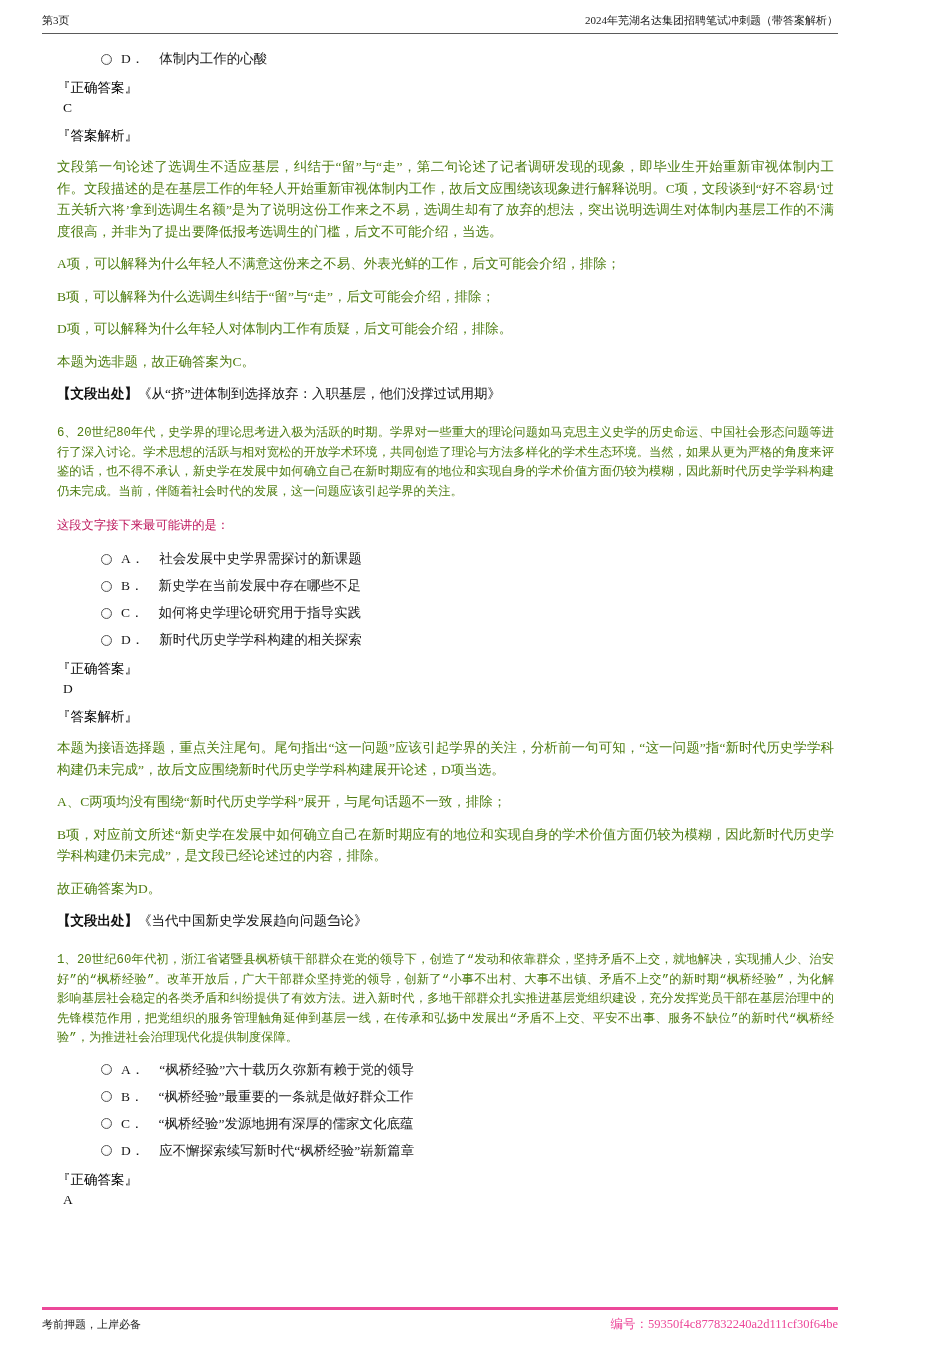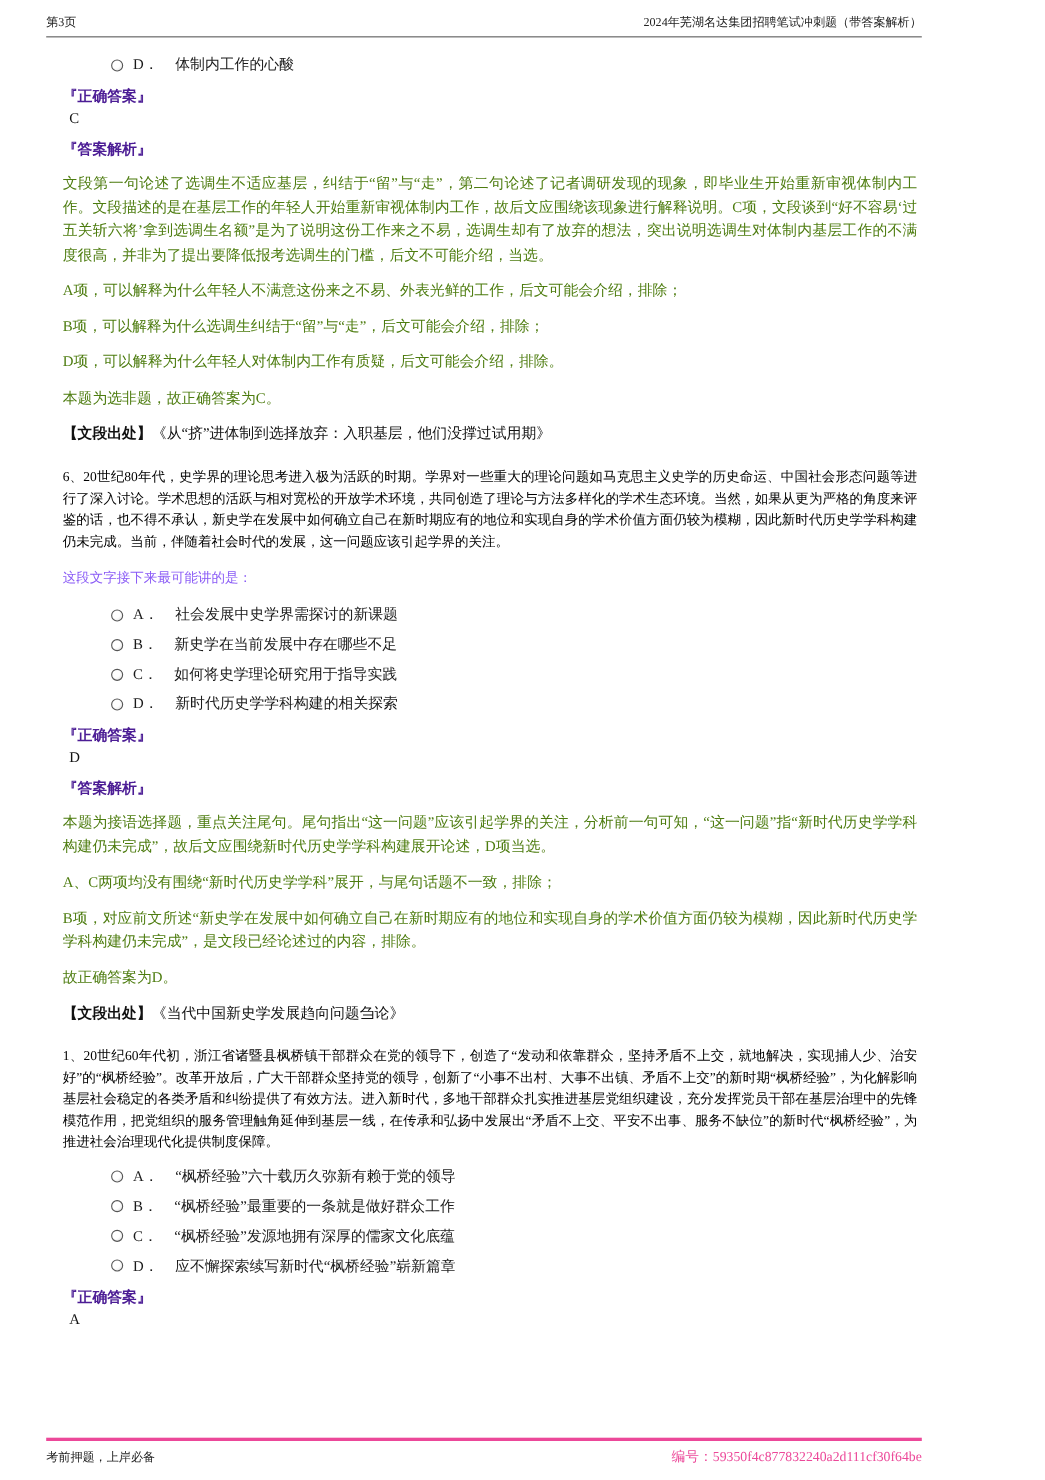--- a/index.html
+++ b/index.html
@@ -14,25 +14,25 @@
     display:flex;justify-content:space-between;align-items:flex-end;
     font-size:11px;color:#222;
   }
   .content{flex:1 1 auto;padding:12px 46px 0 57px;overflow:hidden;}
   .option-row{display:flex;align-items:center;margin:9px 0 9px 44px;font-size:13.5px;color:#1a1a1a;}
   .radio{
     width:9px;height:9px;border:1px solid #555;border-radius:50%;
     margin-right:9px;flex:none;background:radial-gradient(circle at 35% 35%, #fff 45%, #d8d8d8);
   }
   .opt-letter{margin-right:15px;}
-  .bracket-label{font-size:13.5px;font-weight:700;margin:11px 0 3px;color:#4c1d95;}
+  .bracket-label{font-size:13.5px;font-weight:400;margin:11px 0 3px;color:#000000;}
   .answer-letter{font-size:13.5px;margin:3px 0 10px 6px;}
   .para{font-size:13.5px;line-height:21.5px;text-align:justify;margin:11px 0;color:#4d7c0f;}
-  .stem{font-size:12.3px;line-height:19.5px;text-align:justify;color:#000000;margin:21px 0 12px;}
-  .question-line{font-size:12.3px;color:#8b5cf6;margin:15px 0 16px;}
+  .stem{font-size:12.3px;line-height:19.5px;text-align:justify;color:#4d7c0f;margin:21px 0 12px;font-family:Liberation Mono, monospace;}
+  .question-line{font-size:12.3px;color:#be185d;margin:15px 0 16px;}
   .source{font-size:13.5px;margin:13px 0 8px;}
   .src-label{font-weight:600;font-family:Liberation Mono, monospace;}
   .page-footer{
     margin:0 42px;border-top:3px solid #ec4899;padding:6px 0 12px 0;
     display:flex;justify-content:space-between;align-items:baseline;
   }
   .footer-left{font-size:11px;color:#222;}
   .footer-right{font-size:12.5px;color:#ec4899;}
 </style>
 </head>

